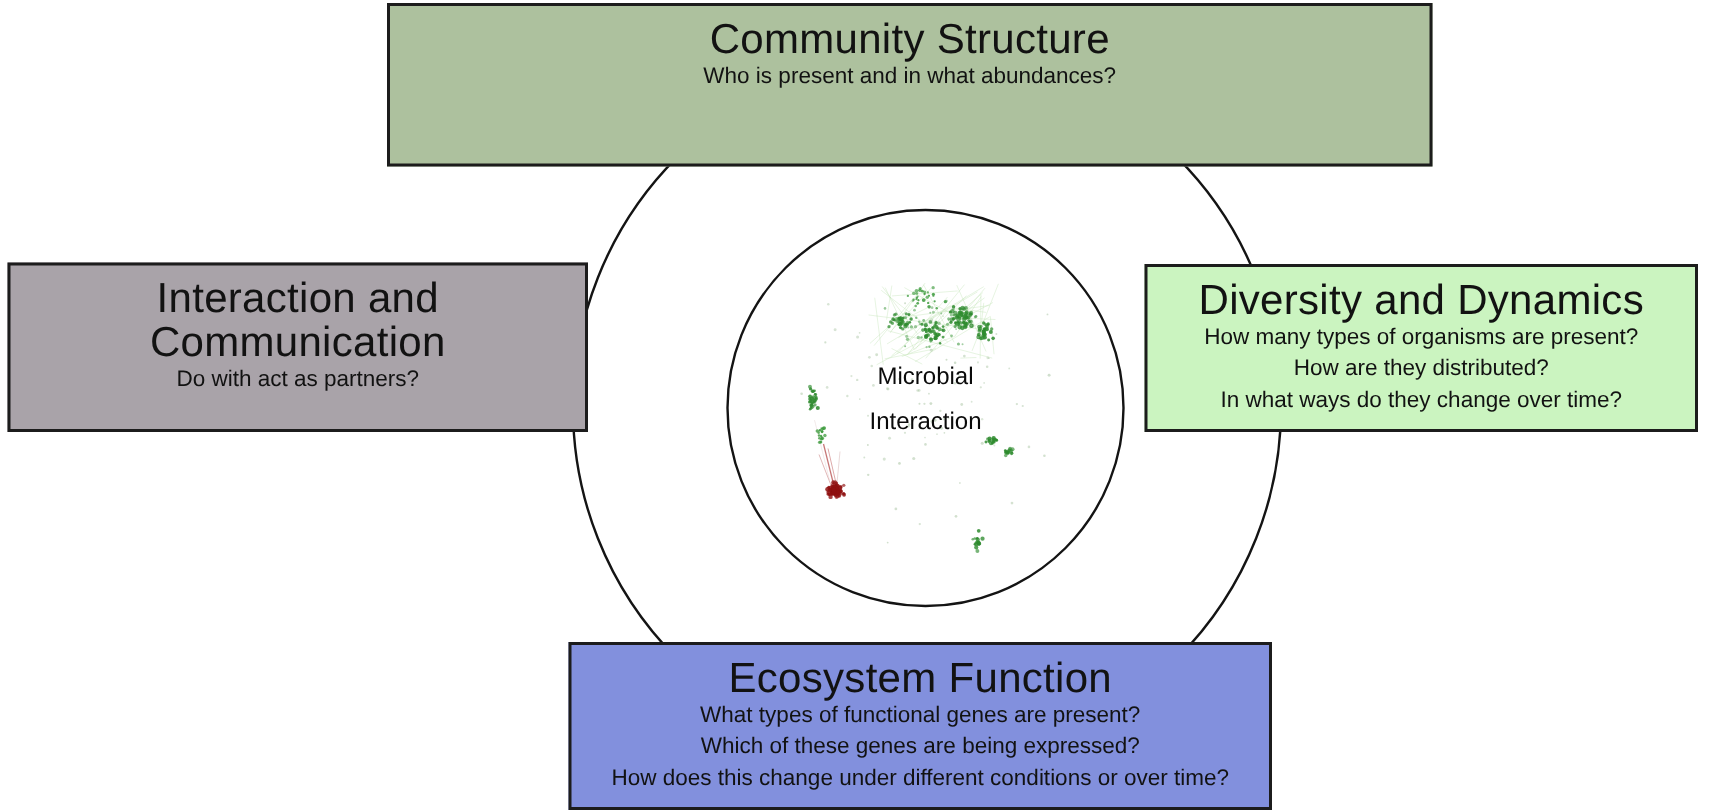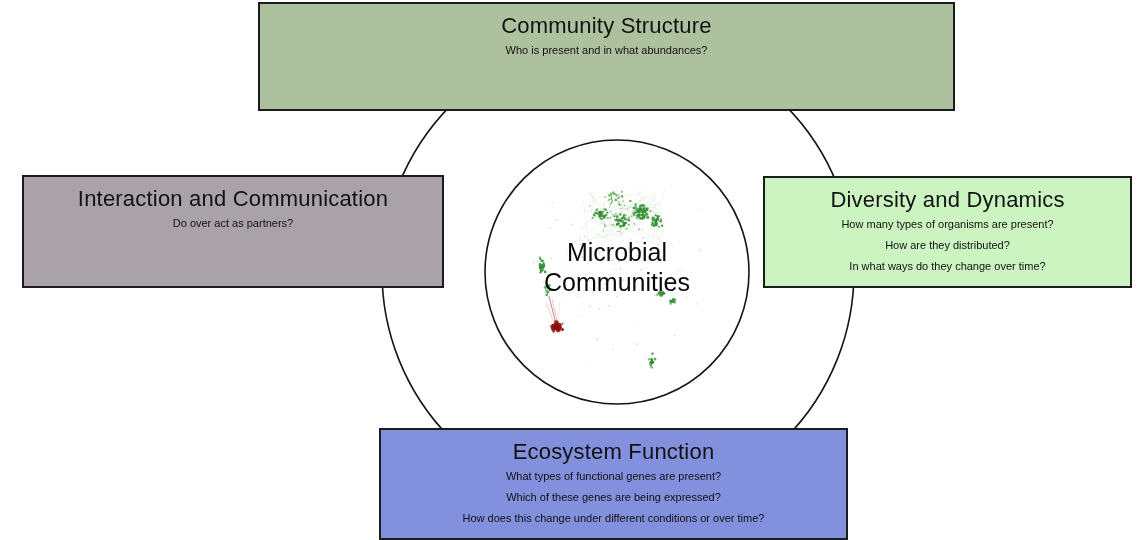--- a/index.html
+++ b/index.html
@@ -14,32 +14,32 @@
   }
   svg.layer { position: absolute; left: 0; top: 0; z-index: 0; }
   .qbox {
     position: absolute;
     z-index: 2;
     box-sizing: border-box;
     border: 2px solid #1c1c1c;
     text-align: center;
     padding-top: 7px;
   }
-  .qbox .title { font-size: 22px; line-height: 29px; letter-spacing: 0.2px; }
-  .qbox .line  { font-size: 11px; line-height: 21px; }
+  .qbox .title { font-size: 28px; line-height: 29px; letter-spacing: 0.2px; }
+  .qbox .line  { font-size: 15px; line-height: 21px; }
   #box-top    { left: 258px; top: 2px;   width: 697px; height: 109px; }
-  #box-left   { left: 22px;   top: 175px; width: 422px; height: 113px; }
+  #box-left   { left: 5px;   top: 175px; width: 387px; height: 113px; }
   #box-right  { left: 763px; top: 176px; width: 369px; height: 112px; }
   #box-bottom { left: 379px; top: 428px; width: 469px; height: 112px; }
   .center-label {
     position: absolute;
     left: 467px; top: 237px; width: 300px;
     z-index: 1;
     text-align: center;
-    font-size: 25px;
+    font-size: 16px;
     line-height: 30px;
     color: #0a0a0a;
   }
 </style>
 </head>
 <body>
 
 <div class="canvas">
 
   <svg class="layer" width="1140" height="540" viewBox="0 0 1140 540">
@@ -614,31 +614,31 @@
         <circle cx="696.2777608235677" cy="303.86423941453296" r="0.8672321510314941" fill="#a7c3a0" opacity="0.5009809082746506"></circle>
         <circle cx="573.1828629175822" cy="266.01802384853363" r="0.5737777137756347" fill="#a7c3a0" opacity="0.46497764242812994"></circle>
         <circle cx="654.7735176086426" cy="279.42574028174084" r="0.8035660934448242" fill="#a7c3a0" opacity="0.3855021631717682"></circle>
         <circle cx="609.1773269126812" cy="305.6952310005824" r="1.0344905281066894" fill="#a7c3a0" opacity="0.4997559881210327"></circle>
         <circle cx="656.1073710123698" cy="255.2543532450994" r="0.6429654884338379" fill="#a7c3a0" opacity="0.3903673286736012"></circle>
       </g>
     </svg>
 
   <div class="center-label">
     <div>Microbial</div>
-    <div>Communities</div>
+    <div>Interaction</div>
   </div>
 
   <div class="qbox" id="box-top" style="background: rgb(173, 193, 158);">
     <div class="title">Community Structure</div>
     <div class="line">Who is present and in what abundances?</div>
   </div>
 
   <div class="qbox" id="box-left" style="background: rgb(169, 163, 169);">
     <div class="title">Interaction and Communication</div>
-    <div class="line">Do over act as partners?</div>
+    <div class="line">Do with act as partners?</div>
   </div>
 
   <div class="qbox" id="box-bottom" style="background: rgb(130, 144, 221);">
     <div class="title">Ecosystem Function</div>
     <div class="line">What types of functional genes are present?</div>
     <div class="line">Which of these genes are being expressed?</div>
     <div class="line">How does this change under different conditions or over time?</div>
   </div>
 
   <div class="qbox" id="box-right" style="background: rgb(203, 244, 192);">

